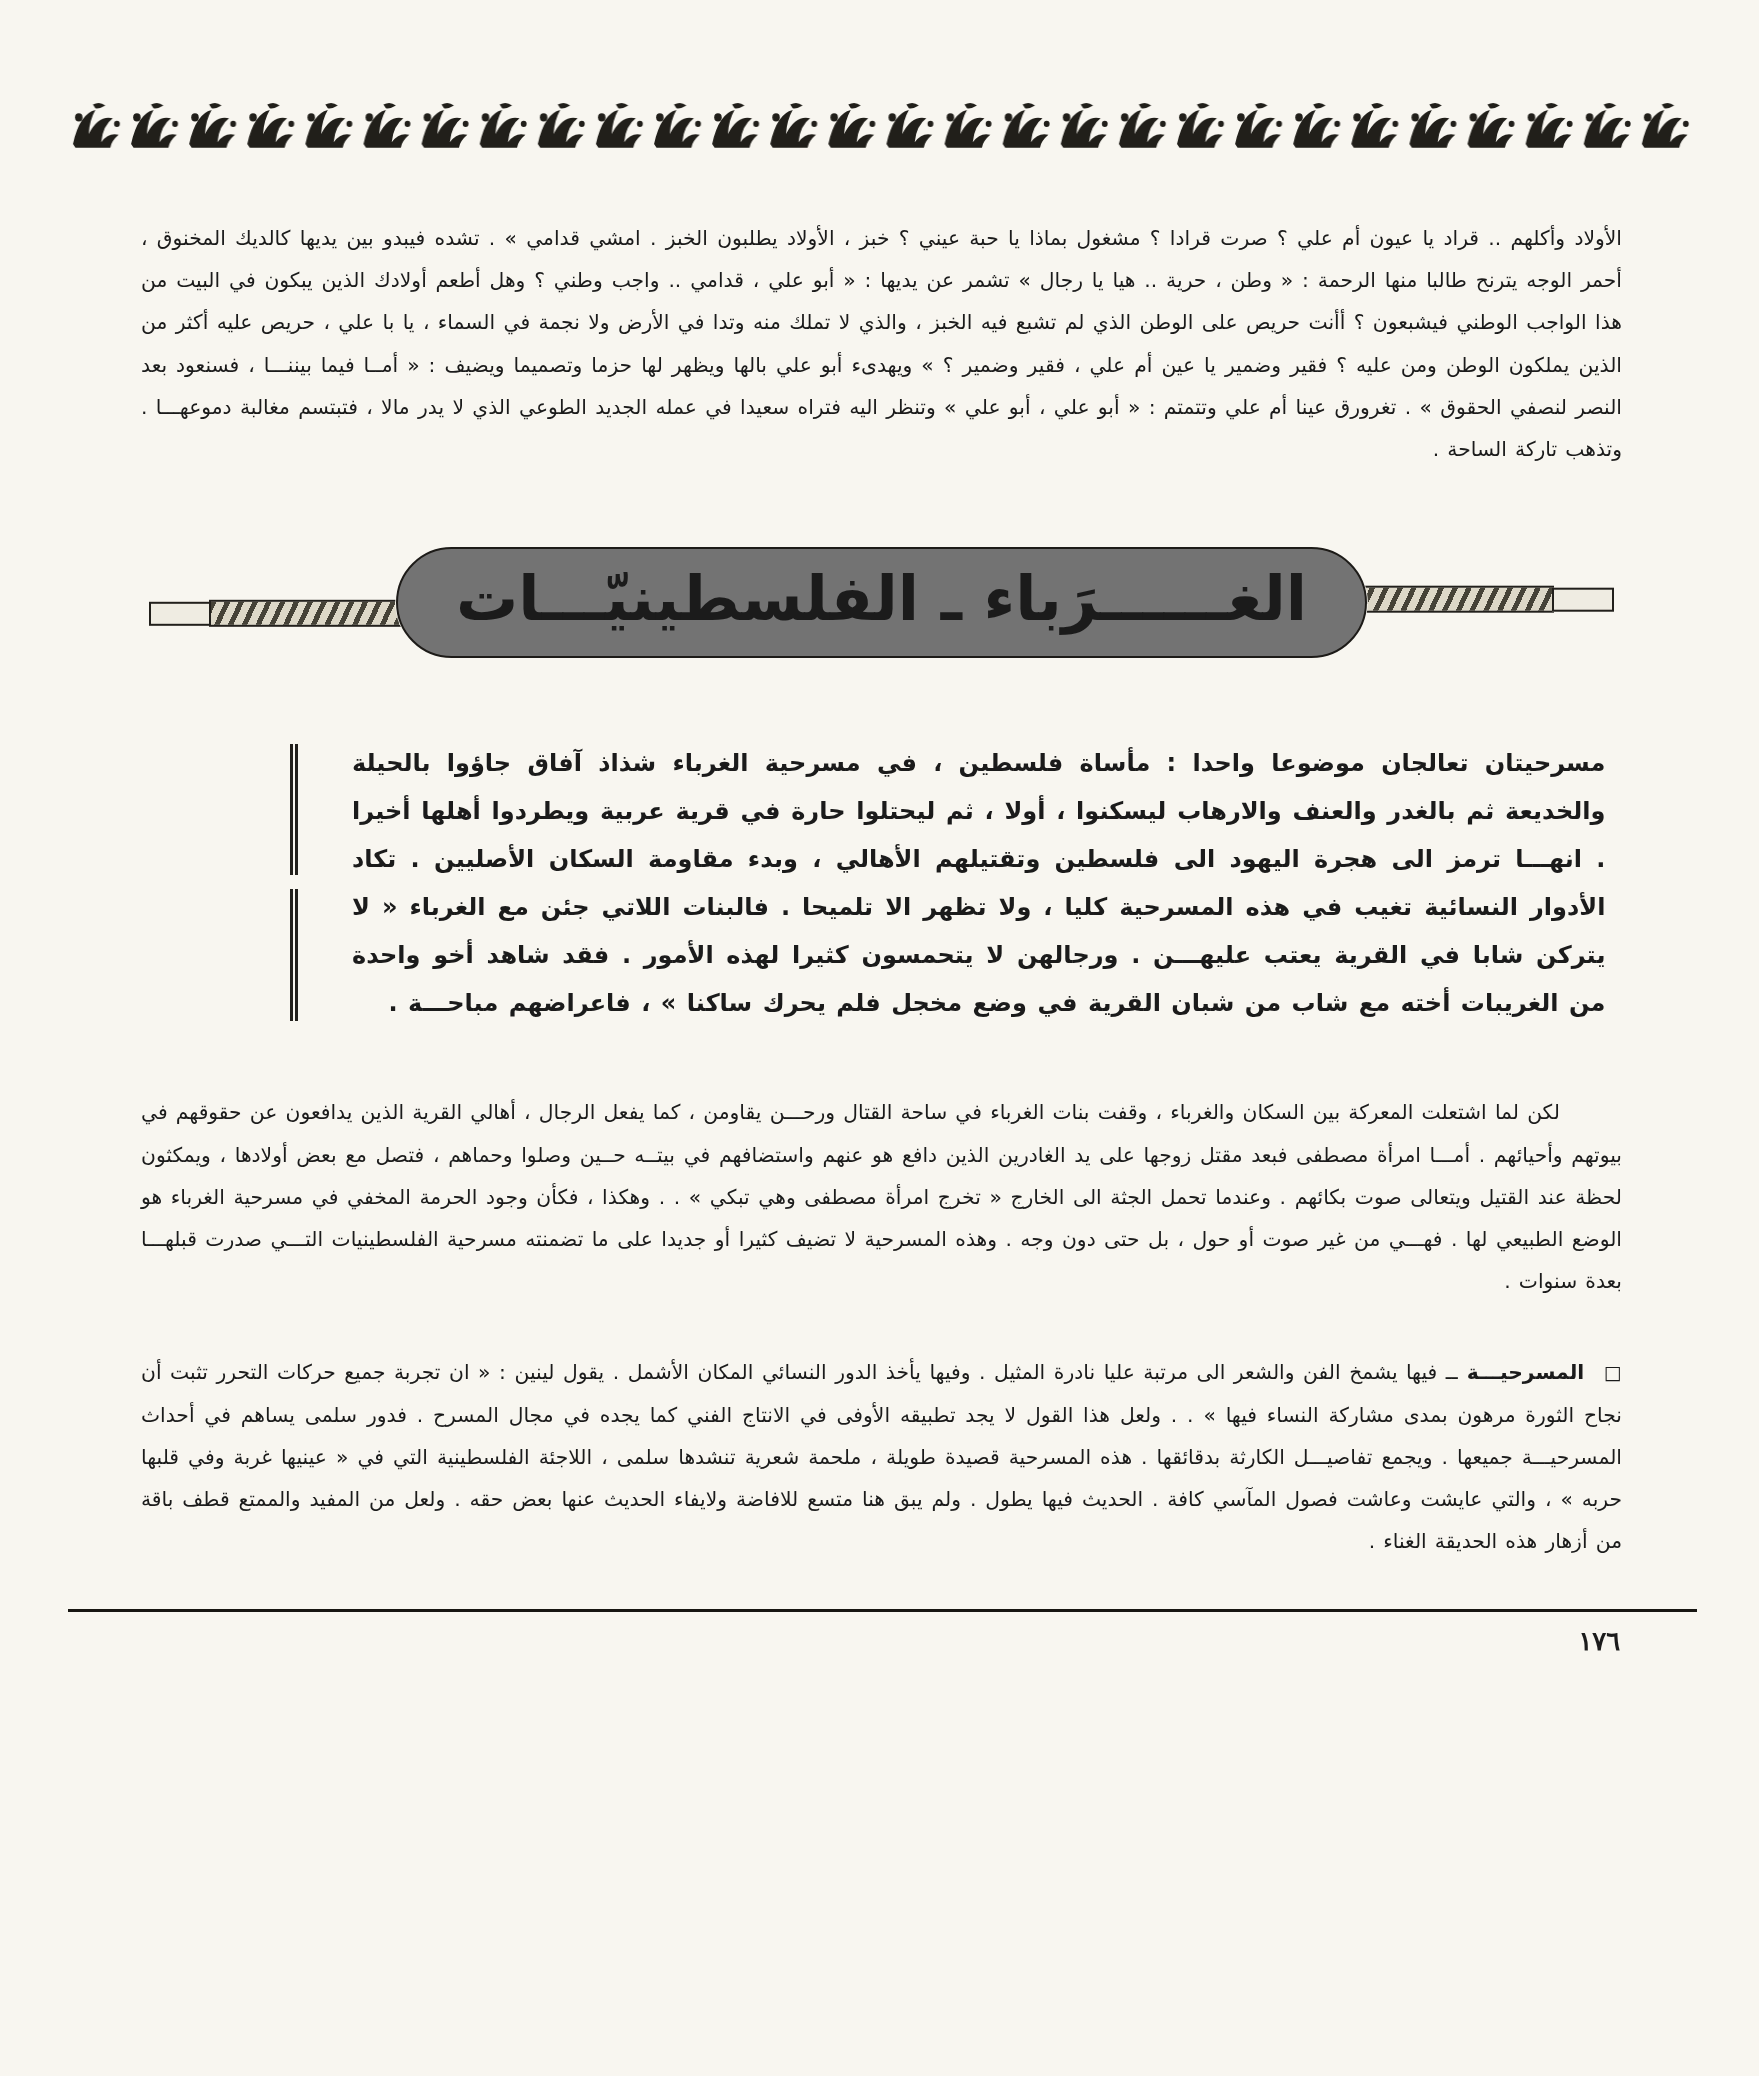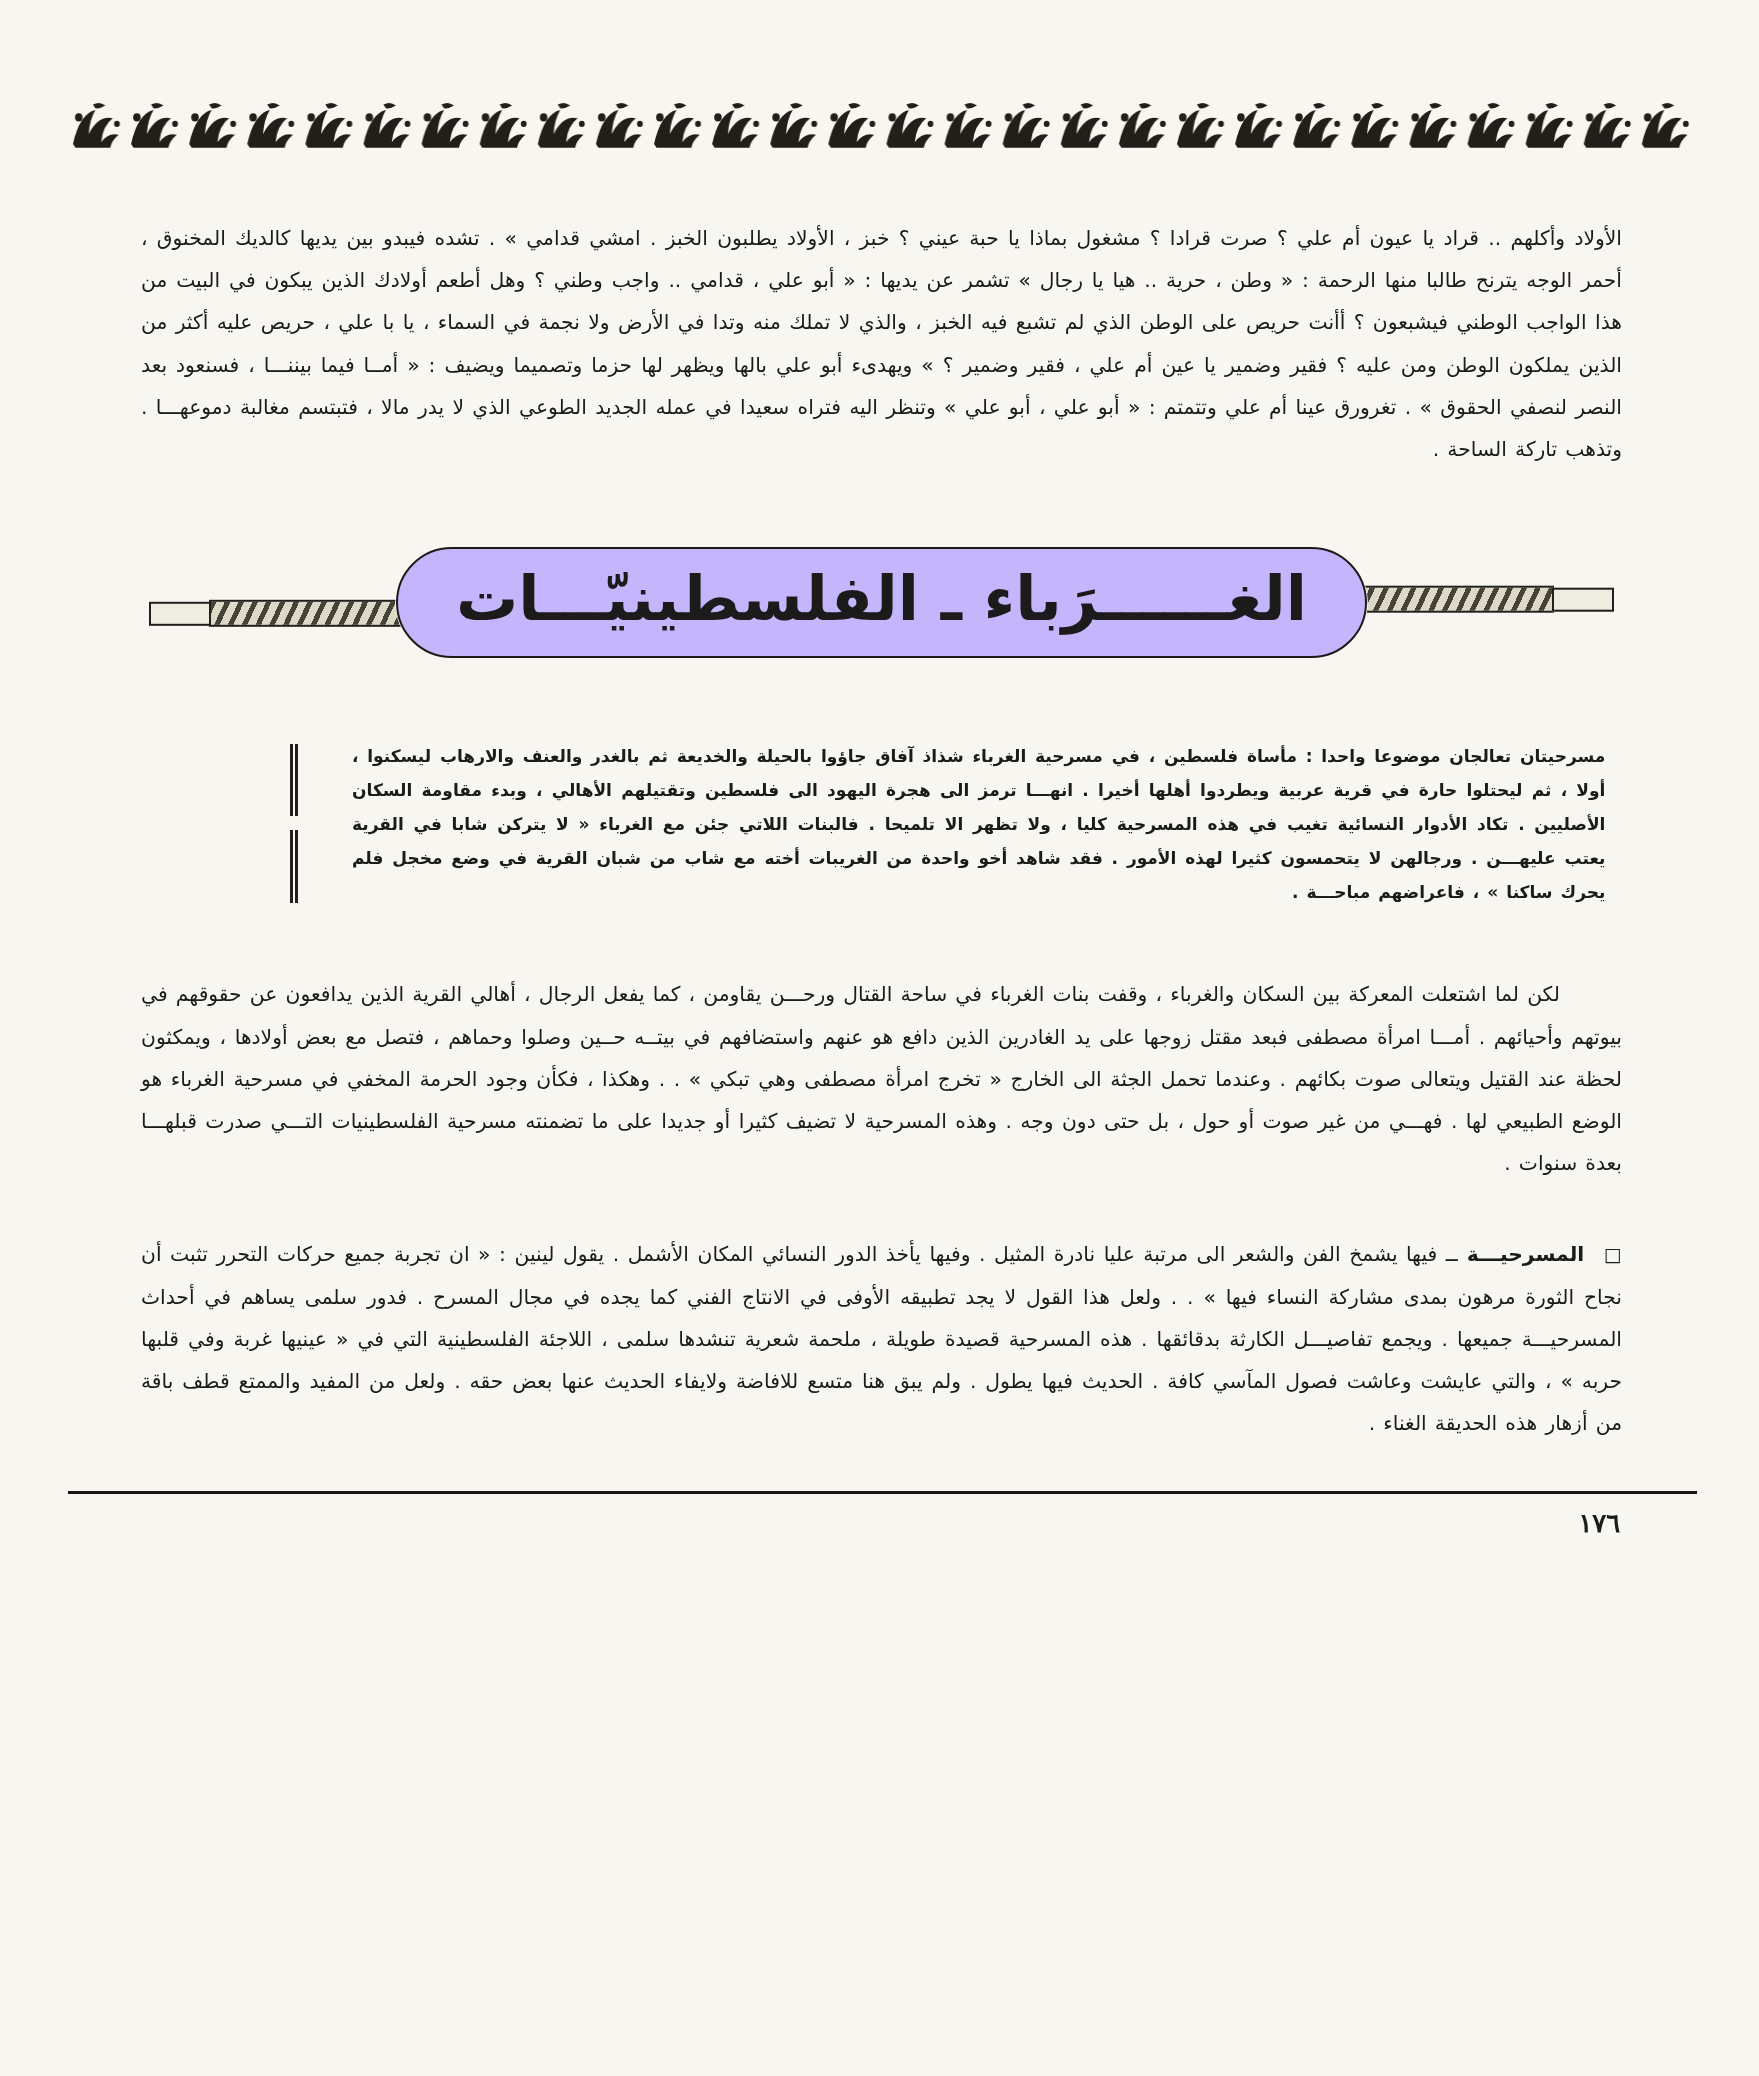--- a/index.html
+++ b/index.html
@@ -65,40 +65,40 @@
     background: repeating-linear-gradient(115deg, #454237 0 5px, #ddd8c8 5px 12.5px);
   }
   .banner .bar.left  { transform: translateY(10.8px); margin-left: -2.5px; }
   .banner .bar.right { transform: translateY(-3.3px); margin-right: -2.5px; }
   .cartouche {
     flex: none;
     position: relative;
     z-index: 2;
     border: 2.9px solid #1d1b18;
     border-radius: 415px;
-    background: #c4b5fd;
+    background: #737373;
     padding: 12.5px 58px 21.6px 58px;
     margin: 0 -12.5px;
     box-shadow: 0 0 0 0.8px #f8f6f0;
   }
   .cartouche .title {
     direction: rtl;
     font-size: 62px;
     font-weight: bold;
     white-space: nowrap;
     letter-spacing: 0.8px;
   }
 
   
   .feature {
     position: relative;
     margin: 0 16.6px 0 211px;
   }
   .feature .feature-text {
-    font-size: 17px;
+    font-size: 24px;
     font-weight: bold;
     line-height: 2.0;
     text-align: justify;
     word-spacing: 2.1px;
   }
   .feature-rules {
     position: absolute;
     left: -62px;              
     top: 4.2px;
     bottom: 6.6px;

